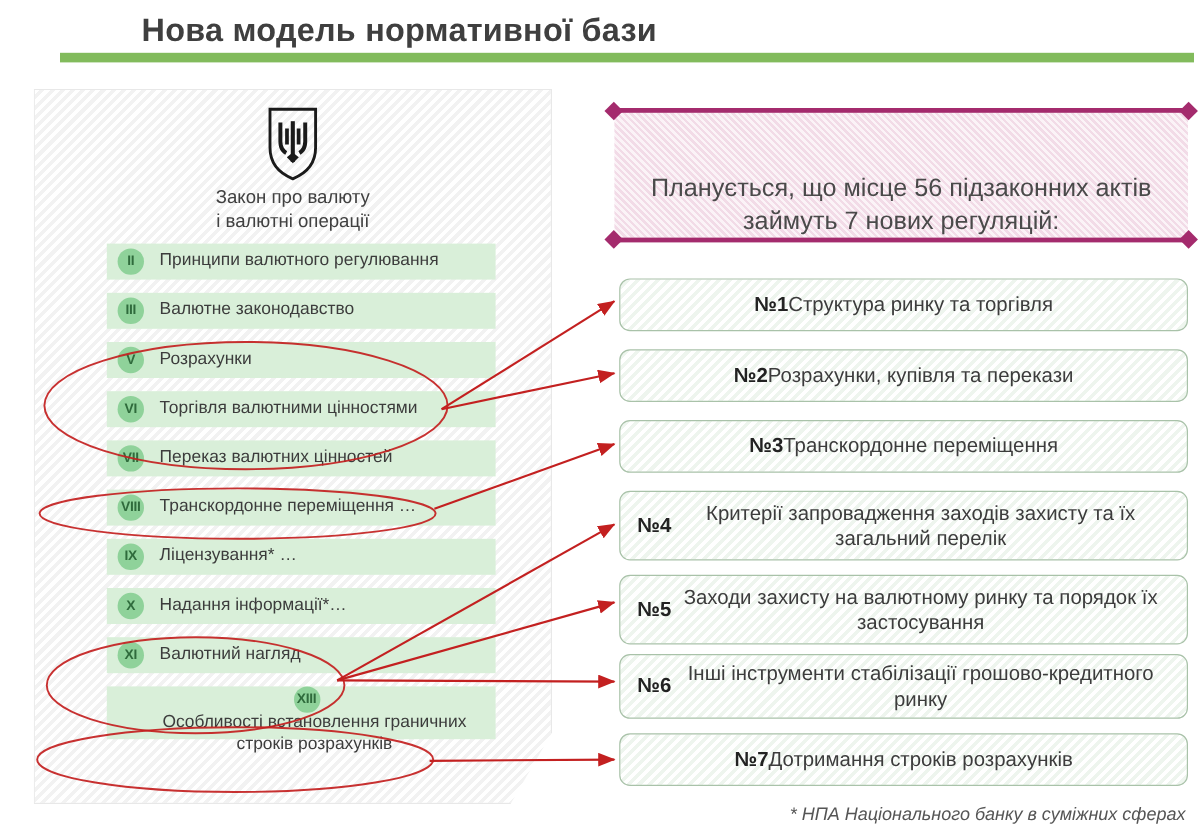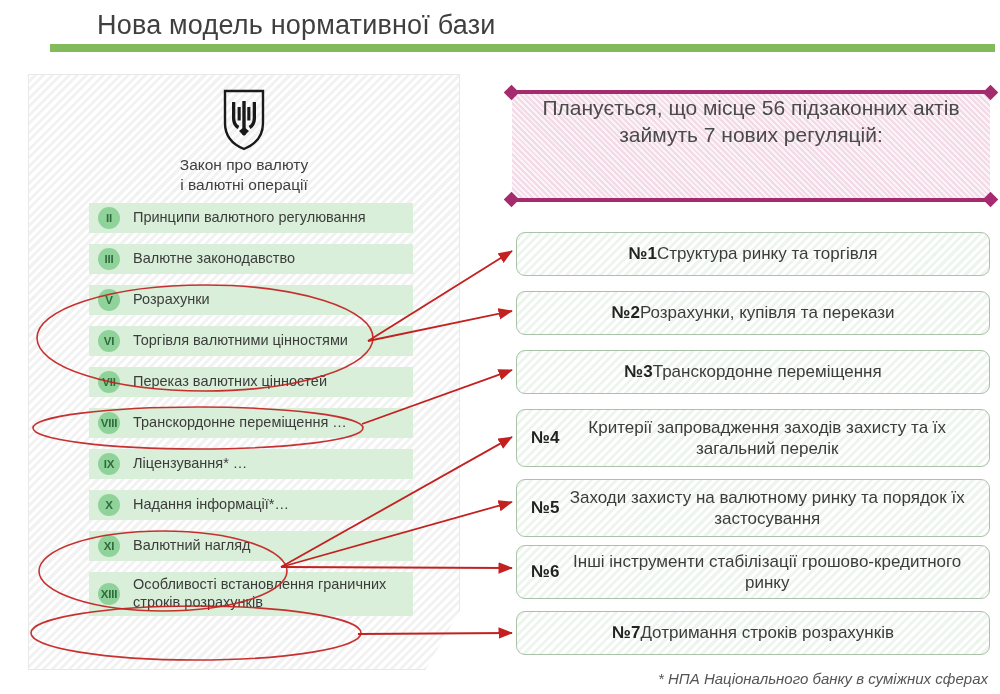--- a/index.html
+++ b/index.html
@@ -12,24 +12,24 @@
     height: 694px;
     position: relative;
     overflow: hidden;
     font-family: "Liberation Sans", sans-serif;
     color: #3a3a3a;
   }
 
   
   #page-title {
     position: absolute;
-    left: 97px;
+    left: 118px;
     top: 10px;
     font-size: 27px;
-    font-weight: normal;
+    font-weight: bold;
     color: #3f3f3f;
     letter-spacing: 0.2px;
     white-space: nowrap;
   }
   #title-rule {
     position: absolute;
     left: 50px;
     top: 44px;
     width: 945px;
     height: 8px;
@@ -83,58 +83,60 @@
     margin-bottom: 11px;
     height: 30px;
     display: flex;
     align-items: center;
     padding-left: 9px;
     box-sizing: border-box;
     margin-left: 36px;
   }
   .chapter-row.tall {
     height: 44px;
+    flex-direction: column;
   }
   .roman {
     flex: 0 0 auto;
     width: 22px;
     height: 22px;
     border-radius: 50%;
     background: #8fd29a;
     color: #2f6b3c;
     font-size: 11.5px;
     font-weight: bold;
     display: flex;
     align-items: center;
     justify-content: center;
     letter-spacing: -0.2px;
   }
   .chapter-label {
     margin-left: 13px;
     font-size: 14.5px;
     color: #3c3c3c;
     line-height: 1.22;
+    text-align: center;
   }
 
   
   #pink-callout {
     position: absolute;
     left: 512px;
     top: 90px;
     width: 478px;
     height: 112px;
     box-sizing: border-box;
     background:
       repeating-linear-gradient(45deg,
         #fbf3f7 0px, #fbf3f7 2px,
         #f2dbe7 2px, #f2dbe7 4px);
     border-top: 4px solid #a42b6d;
     border-bottom: 4px solid #a42b6d;
     display: flex;
-    align-items: flex-start;
+    align-items: flex-end;
     justify-content: center;
     text-align: center;
   }
   #pink-callout .cap {
     position: absolute;
     width: 11px;
     height: 11px;
     background: #a42b6d;
     transform: rotate(45deg);
   }

